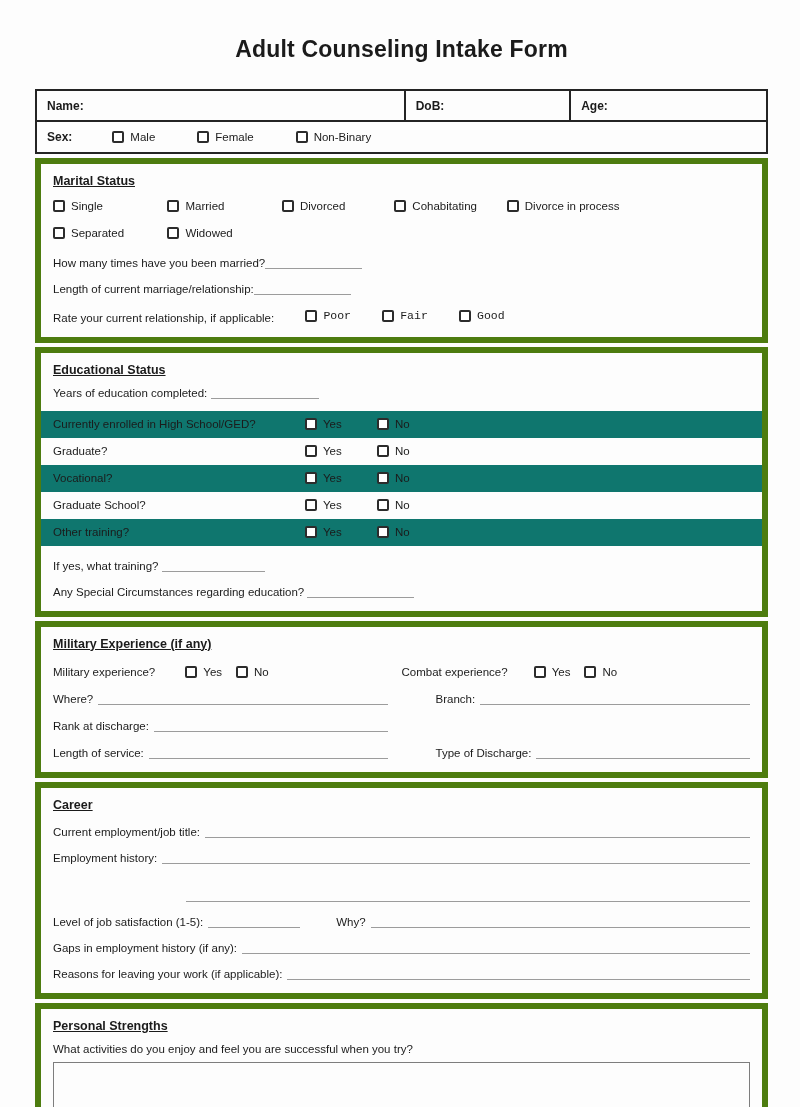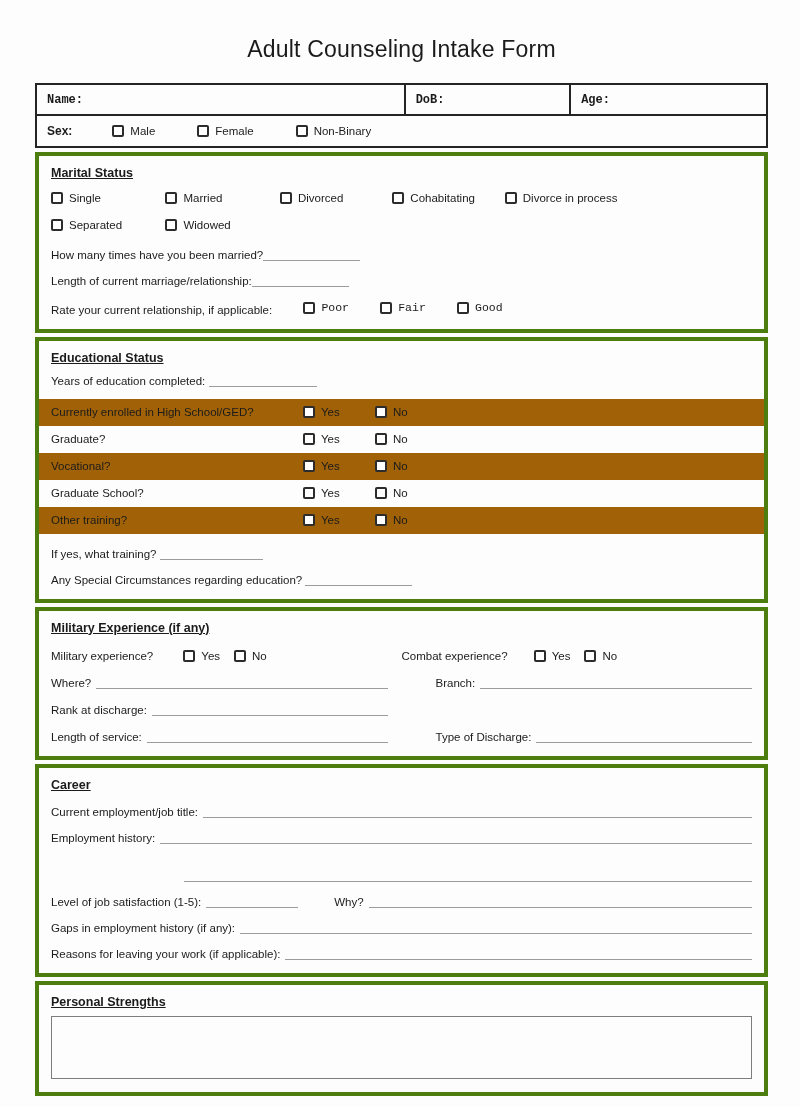--- a/index.html
+++ b/index.html
@@ -2,37 +2,37 @@
 <html><head>
 <meta charset="utf-8">
 <style>
   * { margin:0; padding:0; box-sizing:border-box; }
   html,body { background:#f4f4f4; }
   body { font-family:"Liberation Sans", sans-serif; color:#1b1b1b; }
   .page {
     width:800px; height:1107px; background:#fdfdfd; margin:0 auto;
     padding:36px 32px 0 35px; position:relative; overflow:hidden;
   }
-  h1.title { font-size:23px; font-weight:normal; text-align:center; letter-spacing:.2px; margin-bottom:20px; }
+  h1.title { font-size:23px; font-weight:bold; text-align:center; letter-spacing:.2px; margin-bottom:26px; }
 
   
   .id-table { border:2px solid #242424; }
   .id-row { display:flex; }
   .id-row + .id-row { border-top:2px solid #242424; }
-  .id-cell { height:29px; display:flex; align-items:center; padding:0 10px;font-family:Liberation Mono, monospace; }
+  .id-cell { height:29px; display:flex; align-items:center; padding:0 10px; }
   .id-cell + .id-cell { border-left:2px solid #242424; }
   .id-cell.c-name { flex:0 0 50.3%; }
   .id-cell.c-dob  { flex:0 0 22.7%; }
   .id-cell.c-age  { flex:1; }
   .blabel { font-weight:bold; font-size:12px; }
   .sex-cell { height:30px; display:flex; align-items:center; padding:0 10px; width:100%; }
   .sex-cell .blabel { margin-right:40px;text-align:center; }
 
   
-  .box { border:4px solid #4d7c0f; margin-top:4px; padding:8px 12px 13px; }
+  .box { border:6px solid #4d7c0f; margin-top:4px; padding:8px 12px 13px; }
   .sec-heading { font-size:12.5px; font-weight:bold; text-decoration:underline; margin:2px 0 4px; }
 
   
   .cb { display:inline-block; width:12px; height:12px; border:2px solid #2c2c2c; border-radius:2px;
         background:#fff; vertical-align:-2px; margin-right:6px; flex:none; }
   .opt { font-size:11.5px; white-space:nowrap; display:inline-flex; align-items:center; }
 
   .opt-grid { margin-top:10px; }
   .opt-grid .opt { width:110px; }
   .opt-grid .opt.w2 { width:108px; }
@@ -42,21 +42,21 @@
   .line { font-size:11.5px; margin-top:14px; }
   .flexline { display:flex; align-items:flex-end; }
   .flexline .lab { white-space:nowrap; margin-right:5px; }
   .blank { display:inline-block; border-bottom:1px solid #9c9c9c; height:12px; vertical-align:-2px; }
   .blank.grow { flex:1; }
 
   .inline-opts .opt { margin-left:28px;font-family:Liberation Mono, monospace; }
 
   
   .qa { display:flex; align-items:center; height:27px; margin:0 -12px; padding:0 12px; font-size:11.5px; }
-  .qa.striped { background:#a16207; }
+  .qa.striped { background:#0f766e; }
   .qa .q { flex:0 0 252px; }
   .qa .yn { width:72px; display:inline-flex; align-items:center; }
   .edu-rows { margin-top:12px; }
 
   
   .mil-row { display:flex; align-items:center; margin-top:15px; font-size:11.5px; }
   .mil-left { flex:0 0 50%; display:flex; align-items:flex-end; padding-right:14px; }
   .mil-right { flex:1; display:flex; align-items:flex-end; }
   .mil-opts .opt { margin-right:14px; }
   .mil-left .lab, .mil-right .lab { white-space:nowrap; margin-right:5px; }
@@ -324,16 +324,17 @@
       <span class="blank grow"></span>
     </div>
     <div class="line flexline">
       <span class="lab">Reasons for leaving your work (if applicable):</span>
       <span class="blank grow"></span>
     </div>
   </div>
 
   <div class="box">
     <div class="sec-heading">Personal Strengths</div>
+    <div class="line" style="margin-top:10px;">What activities do you enjoy and feel you are successful when you try?</div>
     <div class="answer-box"></div>
   </div>
 
 </div>
 
 </body></html>

